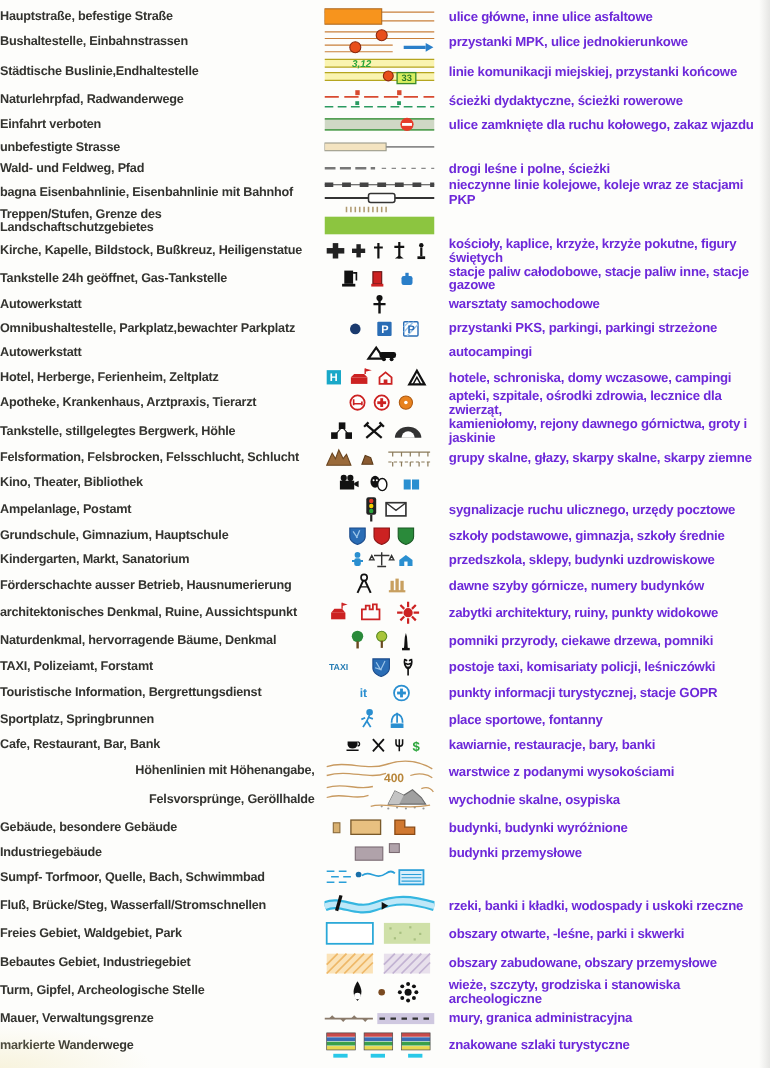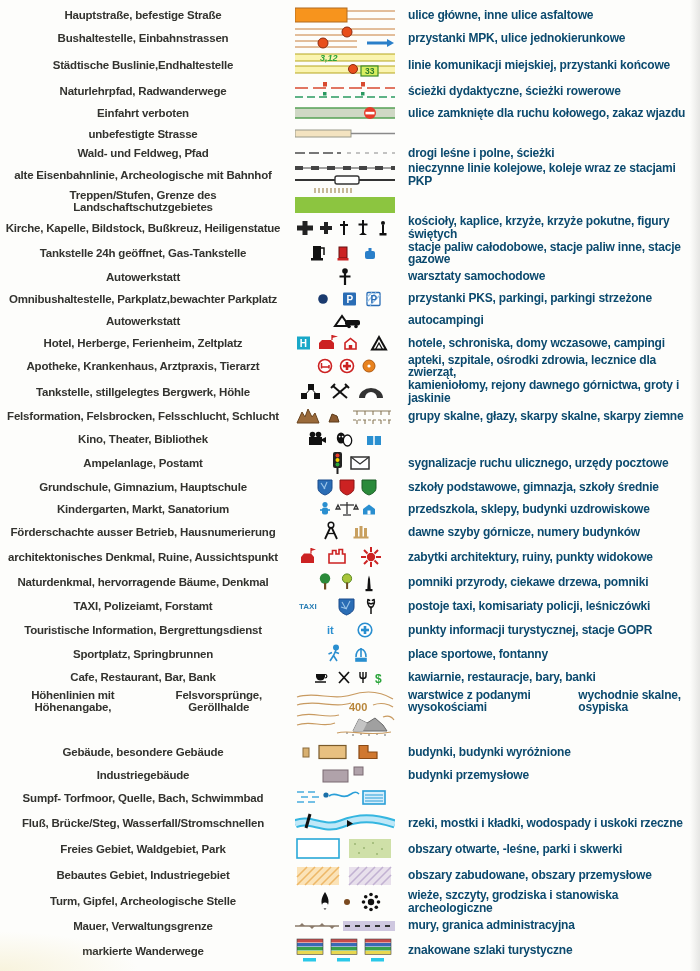--- a/index.html
+++ b/index.html
@@ -15,30 +15,30 @@
   .edge-bottom{position:absolute;left:0;bottom:0;width:140px;height:40px;
     background:radial-gradient(ellipse at 0% 100%, rgba(235,220,150,0.30), rgba(0,0,0,0) 70%);}
   .legend{
     position:relative;
     height:100%;
     display:flex;flex-direction:column;justify-content:space-evenly;
     padding:4px 0 6px 0;box-sizing:border-box;
   }
   .row{display:grid;grid-template-columns:292px 106px 1fr;align-items:center;}
   .g{
-    text-align:center;padding-right:6px;
+    text-align:left;padding-right:6px;
     font-size:11.5px;font-weight:700;color:#33332f;letter-spacing:-0.2px;line-height:1.05;
   }
   .p{
     padding-left:10px;
-    font-size:12px;font-weight:700;color:#0c4a6e;letter-spacing:-0.2px;line-height:1.05;
+    font-size:12px;font-weight:700;color:#6d28d9;letter-spacing:-0.2px;line-height:1.05;
   }
   .sym{display:flex;justify-content:center;}
   svg{display:block;}
-  .row-double .col2{display:flex;flex-direction:row;justify-content:space-between;height:52px;}
+  .row-double .col2{display:flex;flex-direction:column;justify-content:space-between;height:52px;}
   .row-double .g,.row-double .p{height:26px;display:flex;align-items:center;}
   .row-double .g{justify-content:flex-end;}
   text{font-family:"Liberation Sans","DejaVu Sans",sans-serif;}
 </style>
 </head>
 <body>
 
 <div class="page">
   <div class="legend">
 
@@ -134,21 +134,21 @@
       <div class="sym">
           <svg width="100" height="18" viewBox="0 0 100 18">
         <line x1="0" y1="9" x2="46" y2="9" stroke="#777777" stroke-width="2.2" stroke-dasharray="10 4"></line>
         <line x1="52" y1="9" x2="100" y2="9" stroke="#8a8a8a" stroke-width="1.2" stroke-dasharray="4 5"></line>
       </svg>
         </div>
       <div class="p">drogi leśne i polne, ścieżki</div>
     </div>
 
     <div class="row">
-      <div class="g">alte Eisenbahnlinie, Archeologische mit Bahnhof</div>
+      <div class="g">bagna Eisenbahnlinie, Eisenbahnlinie mit Bahnhof</div>
       <div class="sym">
           <svg width="100" height="24" viewBox="0 0 100 24">
         <line x1="0" y1="5" x2="100" y2="5" stroke="#444444" stroke-width="1"></line>
         <line x1="0" y1="5" x2="100" y2="5" stroke="#444444" stroke-width="4" stroke-dasharray="8 8"></line>
         <line x1="0" y1="17" x2="100" y2="17" stroke="#333333" stroke-width="2"></line>
         <rect x="40" y="13" width="24" height="8" rx="2" fill="#ffffff" stroke="#333333" stroke-width="1.4"></rect>
       </svg>
         </div>
       <div class="p">nieczynne linie kolejowe, koleje wraz ze stacjami PKP</div>
     </div>
@@ -621,21 +621,21 @@
     <div class="row" style="height:26px">
       <div class="g">Fluß, Brücke/Steg, Wasserfall/Stromschnellen</div>
       <div class="sym">
           <svg width="100" height="26" viewBox="0 0 100 26">
         <path d="M0,14 C15,7 28,21 46,14 S78,7 100,14" stroke="#35b6e0" stroke-width="9" fill="none"></path>
         <path d="M0,14 C15,7 28,21 46,14 S78,7 100,14" stroke="#bfe8f8" stroke-width="5" fill="none"></path>
         <line x1="15" y1="4" x2="11" y2="18" stroke="#111111" stroke-width="3"></line>
         <polygon points="52,10 58,13.5 52,17" fill="#111111"></polygon>
       </svg>
         </div>
-      <div class="p">rzeki, mostki i kładki, wodospady i uskoki rzeczne</div>
+      <div class="p">rzeki, banki i kładki, wodospady i uskoki rzeczne</div>
     </div>
 
     <div class="row" style="height:26px">
       <div class="g">Freies Gebiet, Waldgebiet, Park</div>
       <div class="sym">
           <svg width="100" height="26" viewBox="0 0 100 26">
         <rect x="2" y="3" width="42" height="19" fill="#ffffff" stroke="#29a8d8" stroke-width="1.6"></rect>
         <rect x="54" y="3" width="42" height="19" fill="#cfe0a8"></rect>
         <g fill="#a8c080">
           <rect x="59" y="7" width="2" height="2"></rect>

